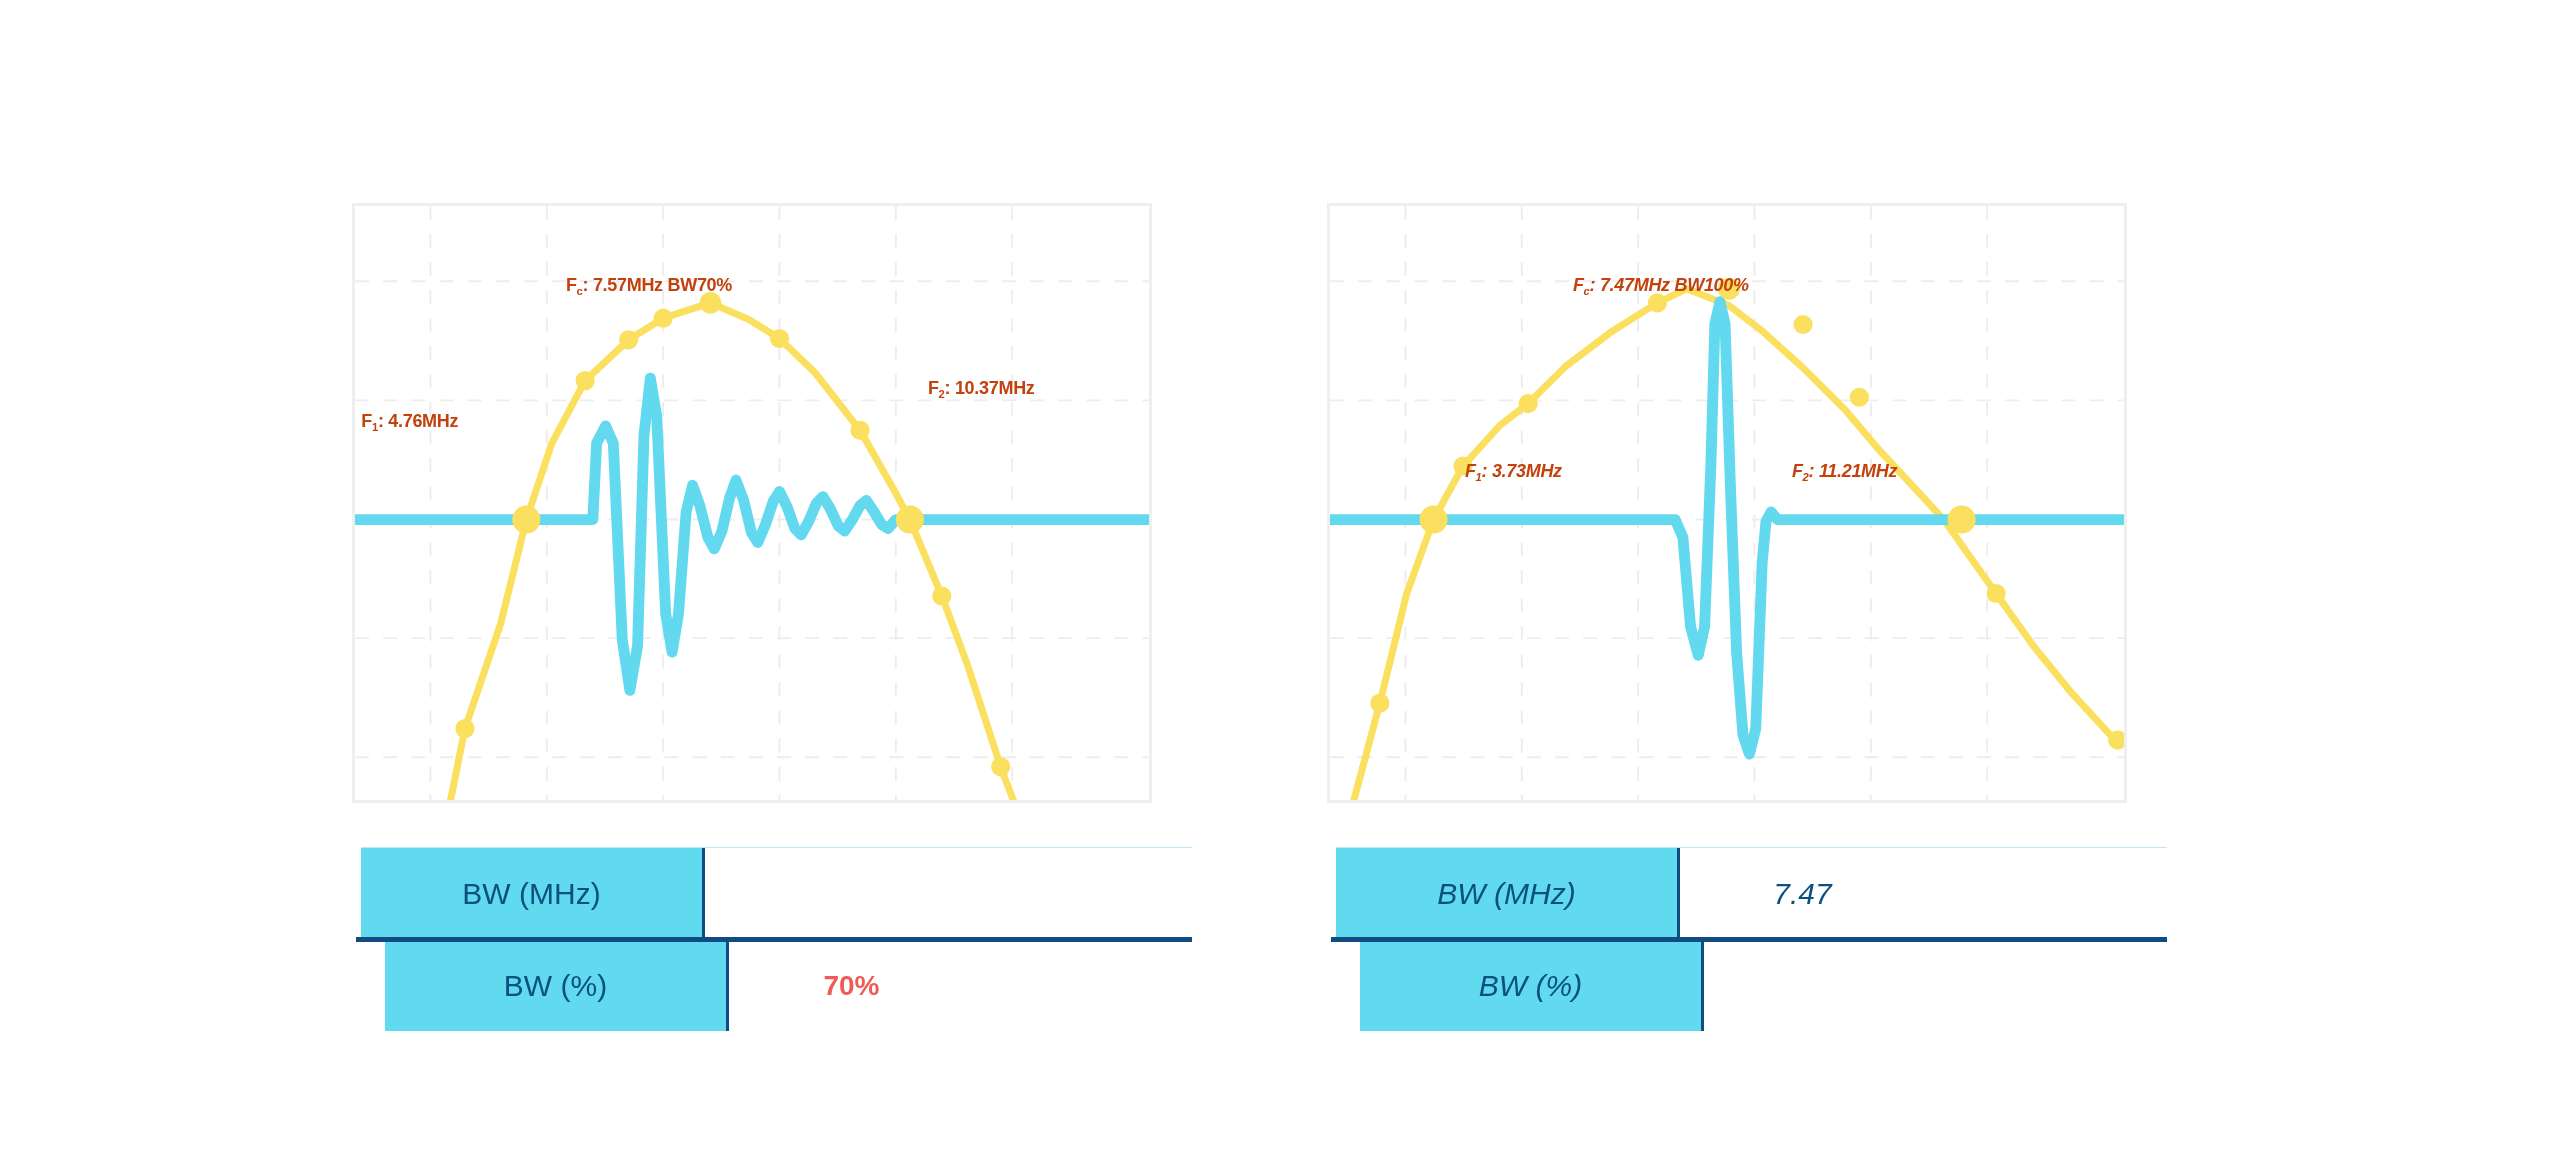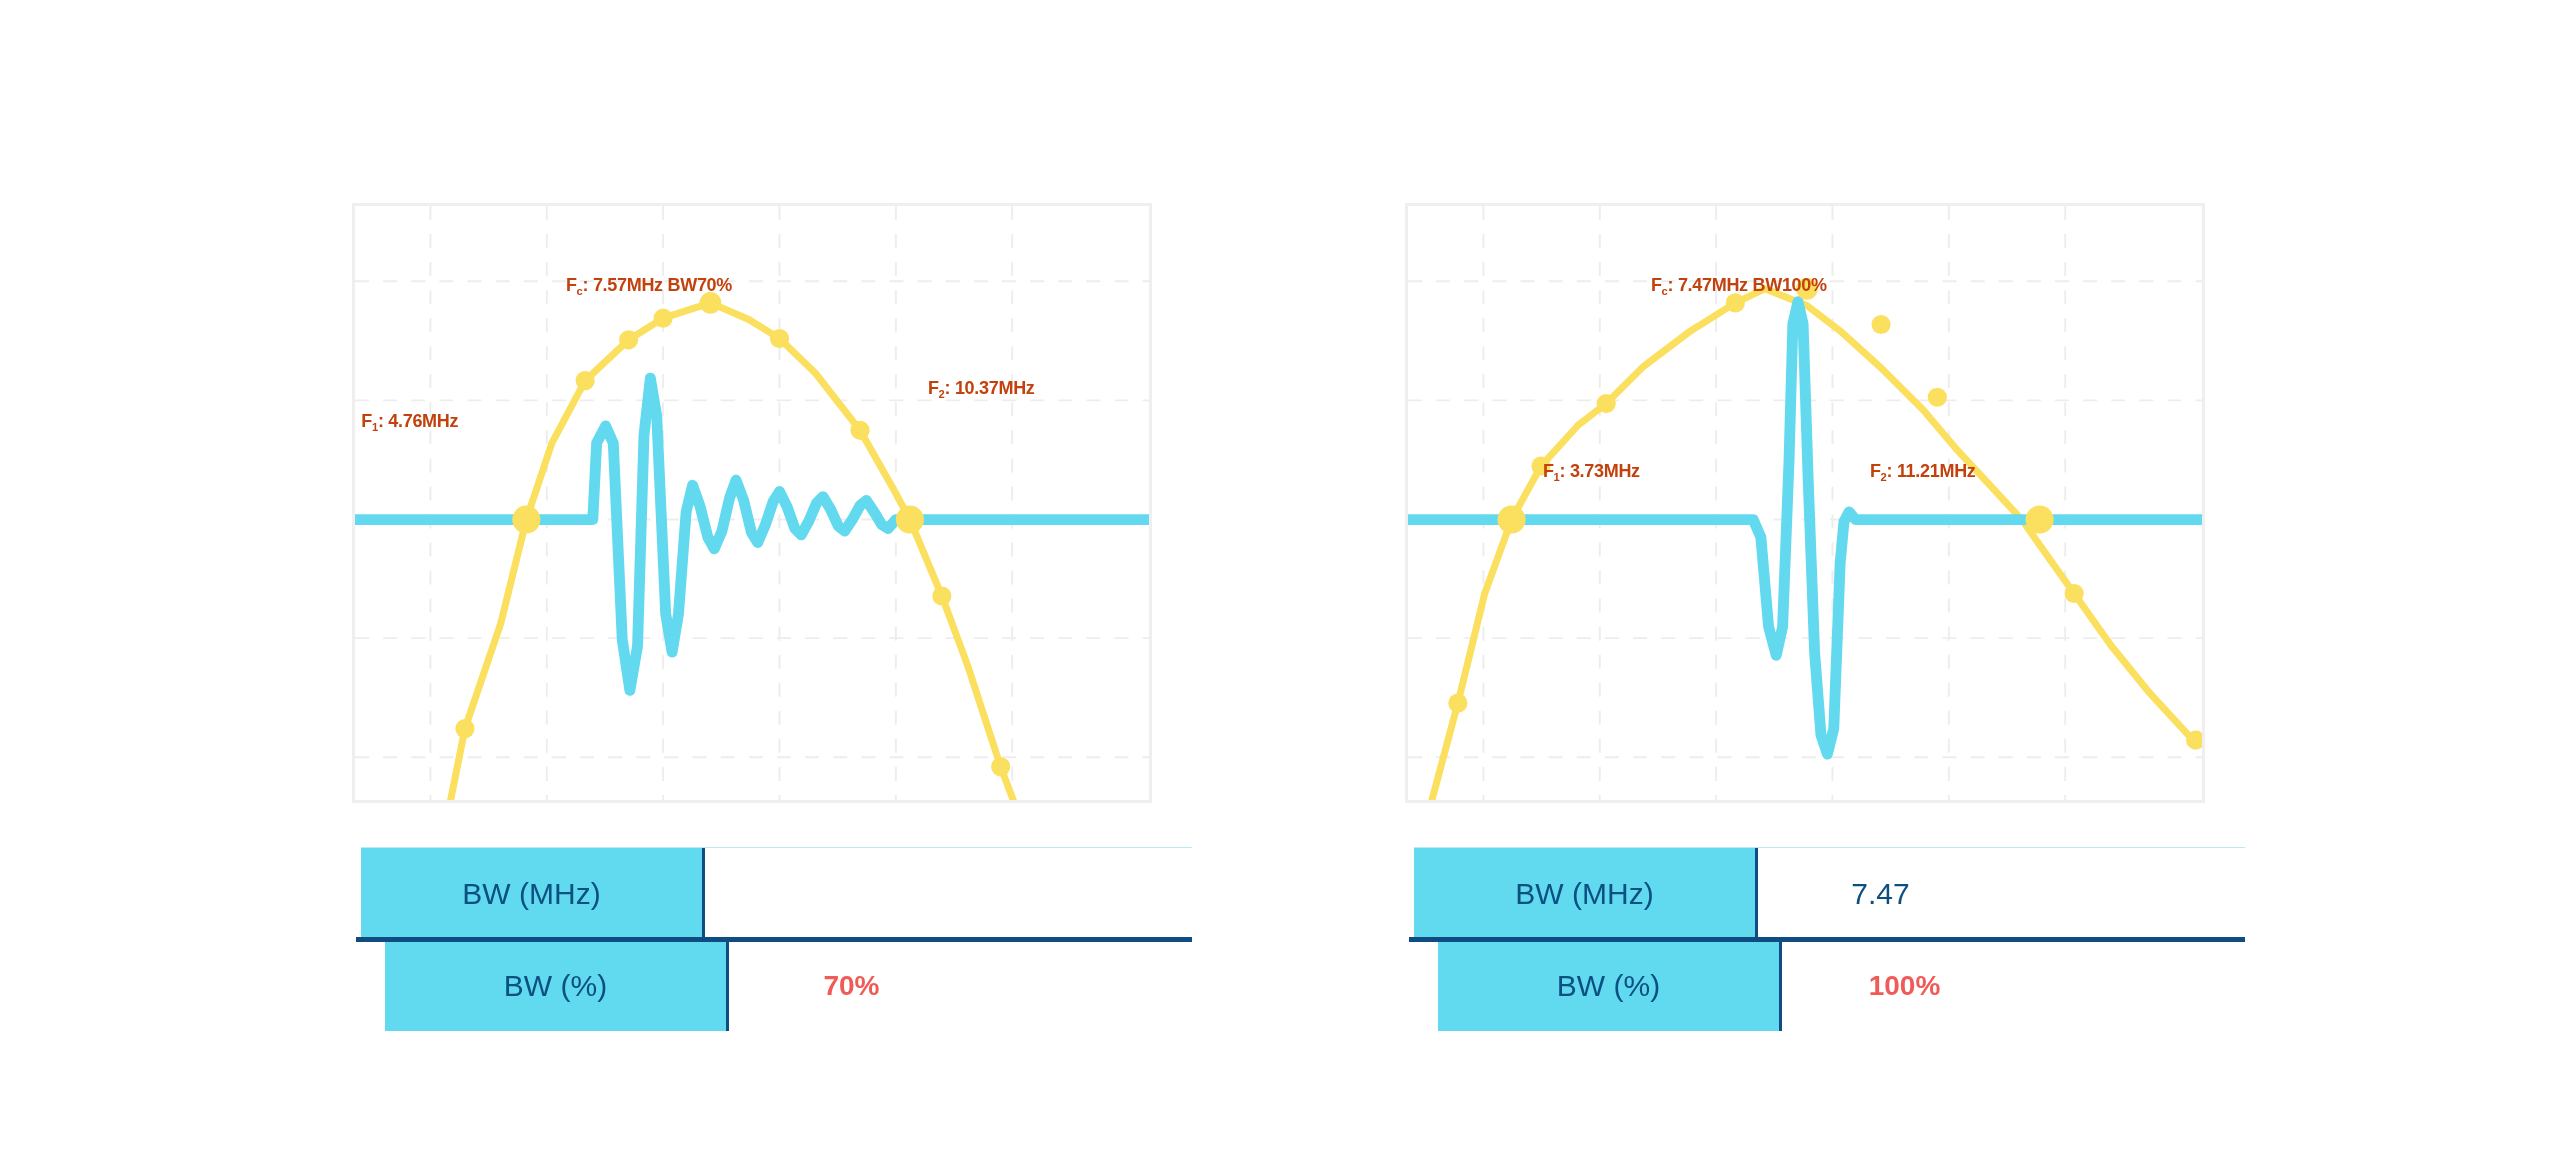--- a/index.html
+++ b/index.html
@@ -23,21 +23,21 @@
   }
 
   
   .panel {
     position: absolute;
     top: 0;
     width: 837px;
     height: 1154px;
   }
   .panel.left  { left: 348px; }
-  .panel.right { left: 1401px; }
+  .panel.right { left: 1323px; font-style: italic; }
 
   
   .plot-frame {
     position: absolute;
     top: 203px;
     left: 3.9px;
     width: 800px;
     height: 600px;
     background: #ffffff;
     border: 3.2px solid #efefef;
@@ -282,21 +282,20 @@
 
     <div class="result-table">
       <div class="rt-toprule"></div>
       <div class="rt-grid">
         <div class="rt-row r1">
           <div class="rt-label">BW (MHz)</div>
           <div class="rt-value">7.47</div>
         </div>
         <div class="rt-row r2">
           <div class="rt-label">BW (%)</div>
-          <div class="rt-value accent">100%</div>
         </div>
       </div>
       <div class="rt-midrule"></div>
     </div>
   </div>
 
 </div>
 
 
 </body></html>

